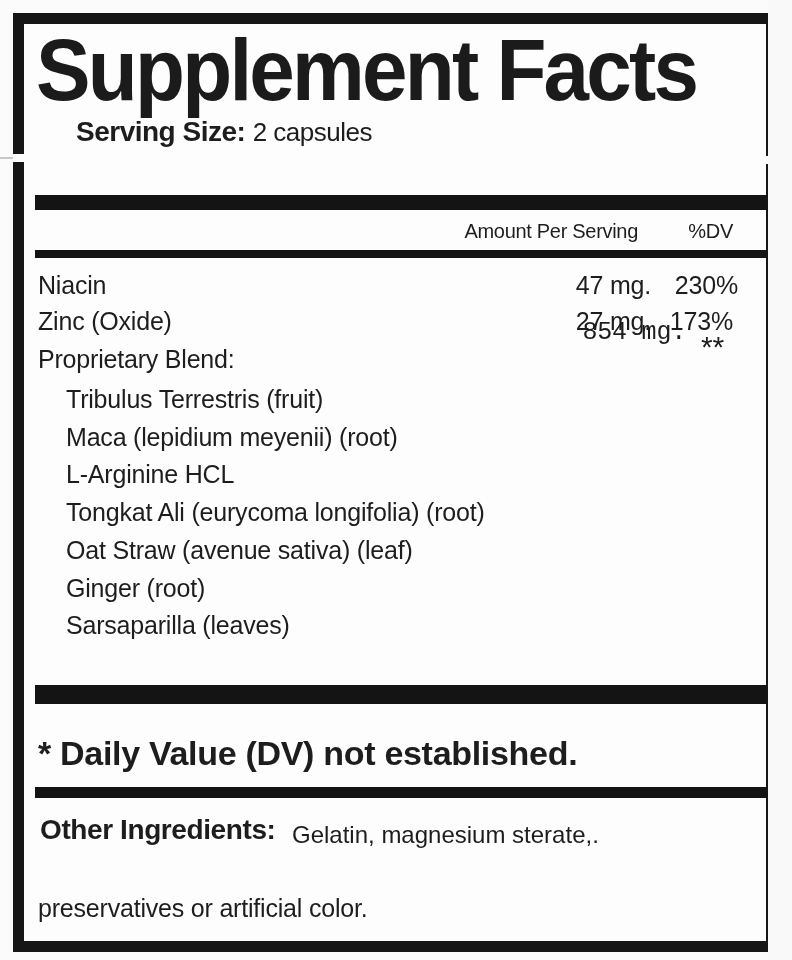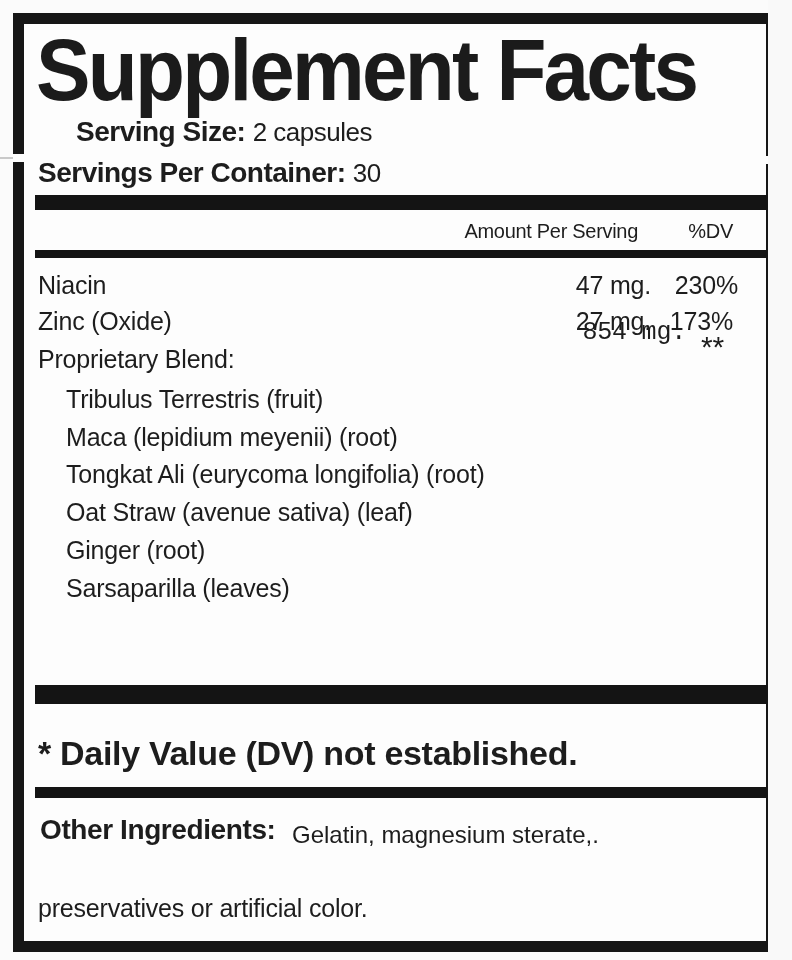--- a/index.html
+++ b/index.html
@@ -54,24 +54,20 @@
   <div class="abs notch" style="left:766px;top:156px;width:15px;height:8px;"></div>
   <div class="abs tick" style="left:0;top:157px;width:13px;height:2px;"></div>
   <div class="abs tick" style="left:779px;top:159px;width:13px;height:2px;"></div>
 
   <div class="abs title">Supplement Facts</div>
 
   <div class="abs serving-line" style="left:38px;top:116px;margin-left:38px;">
     <span class="lbl">Serving Size:</span>
     <span class="val">2 capsules</span>
   </div>
-  <div class="abs serving-line" style="left:38px;top:157px;">
-    <span class="lbl">Servings Per Container:</span>
-    <span class="val">30</span>
-  </div>
 
   <div class="abs bar" style="top:195px;height:15px;"></div>
 
   <div class="abs hdr" style="right:130px;top:220px;">Amount Per Serving</div>
   <div class="abs hdr" style="right:35px;top:220px;">%DV</div>
 
   <div class="abs bar" style="top:250px;height:8px;"></div>
 
   <div class="abs row-text" style="left:38px;top:271px;">Niacin</div>
   <div class="abs row-text" style="right:117px;top:271px;">47 mg.</div>
@@ -81,20 +77,21 @@
   <div class="abs row-text" style="right:117px;top:307px;">27 mg.</div>
   <div class="abs row-text" style="right:35px;top:307px;">173%</div>
 
   <div class="abs row-text" style="left:38px;top:345px;">Proprietary Blend:</div>
   <div class="abs row-text" style="right:82px;top:318px;font-family:Liberation Mono, monospace;">854 mg.</div>
   <div class="abs row-text stars" style="right:44px;top:330px;">**</div>
 
   <div class="abs blend-list">
     <div>Tribulus Terrestris (fruit)</div>
     <div>Maca (lepidium meyenii) (root)</div>
+    <div>L-Arginine HCL</div>
     <div>Tongkat Ali (eurycoma longifolia) (root)</div>
     <div>Oat Straw (avenue sativa) (leaf)</div>
     <div>Ginger (root)</div>
     <div>Sarsaparilla (leaves)</div>
   </div>
 
   <div class="abs bar" style="top:685px;height:19px;"></div>
 
   <div class="abs footnote" style="left:38px;top:734px;">* Daily Value (DV) not established.</div>
 

